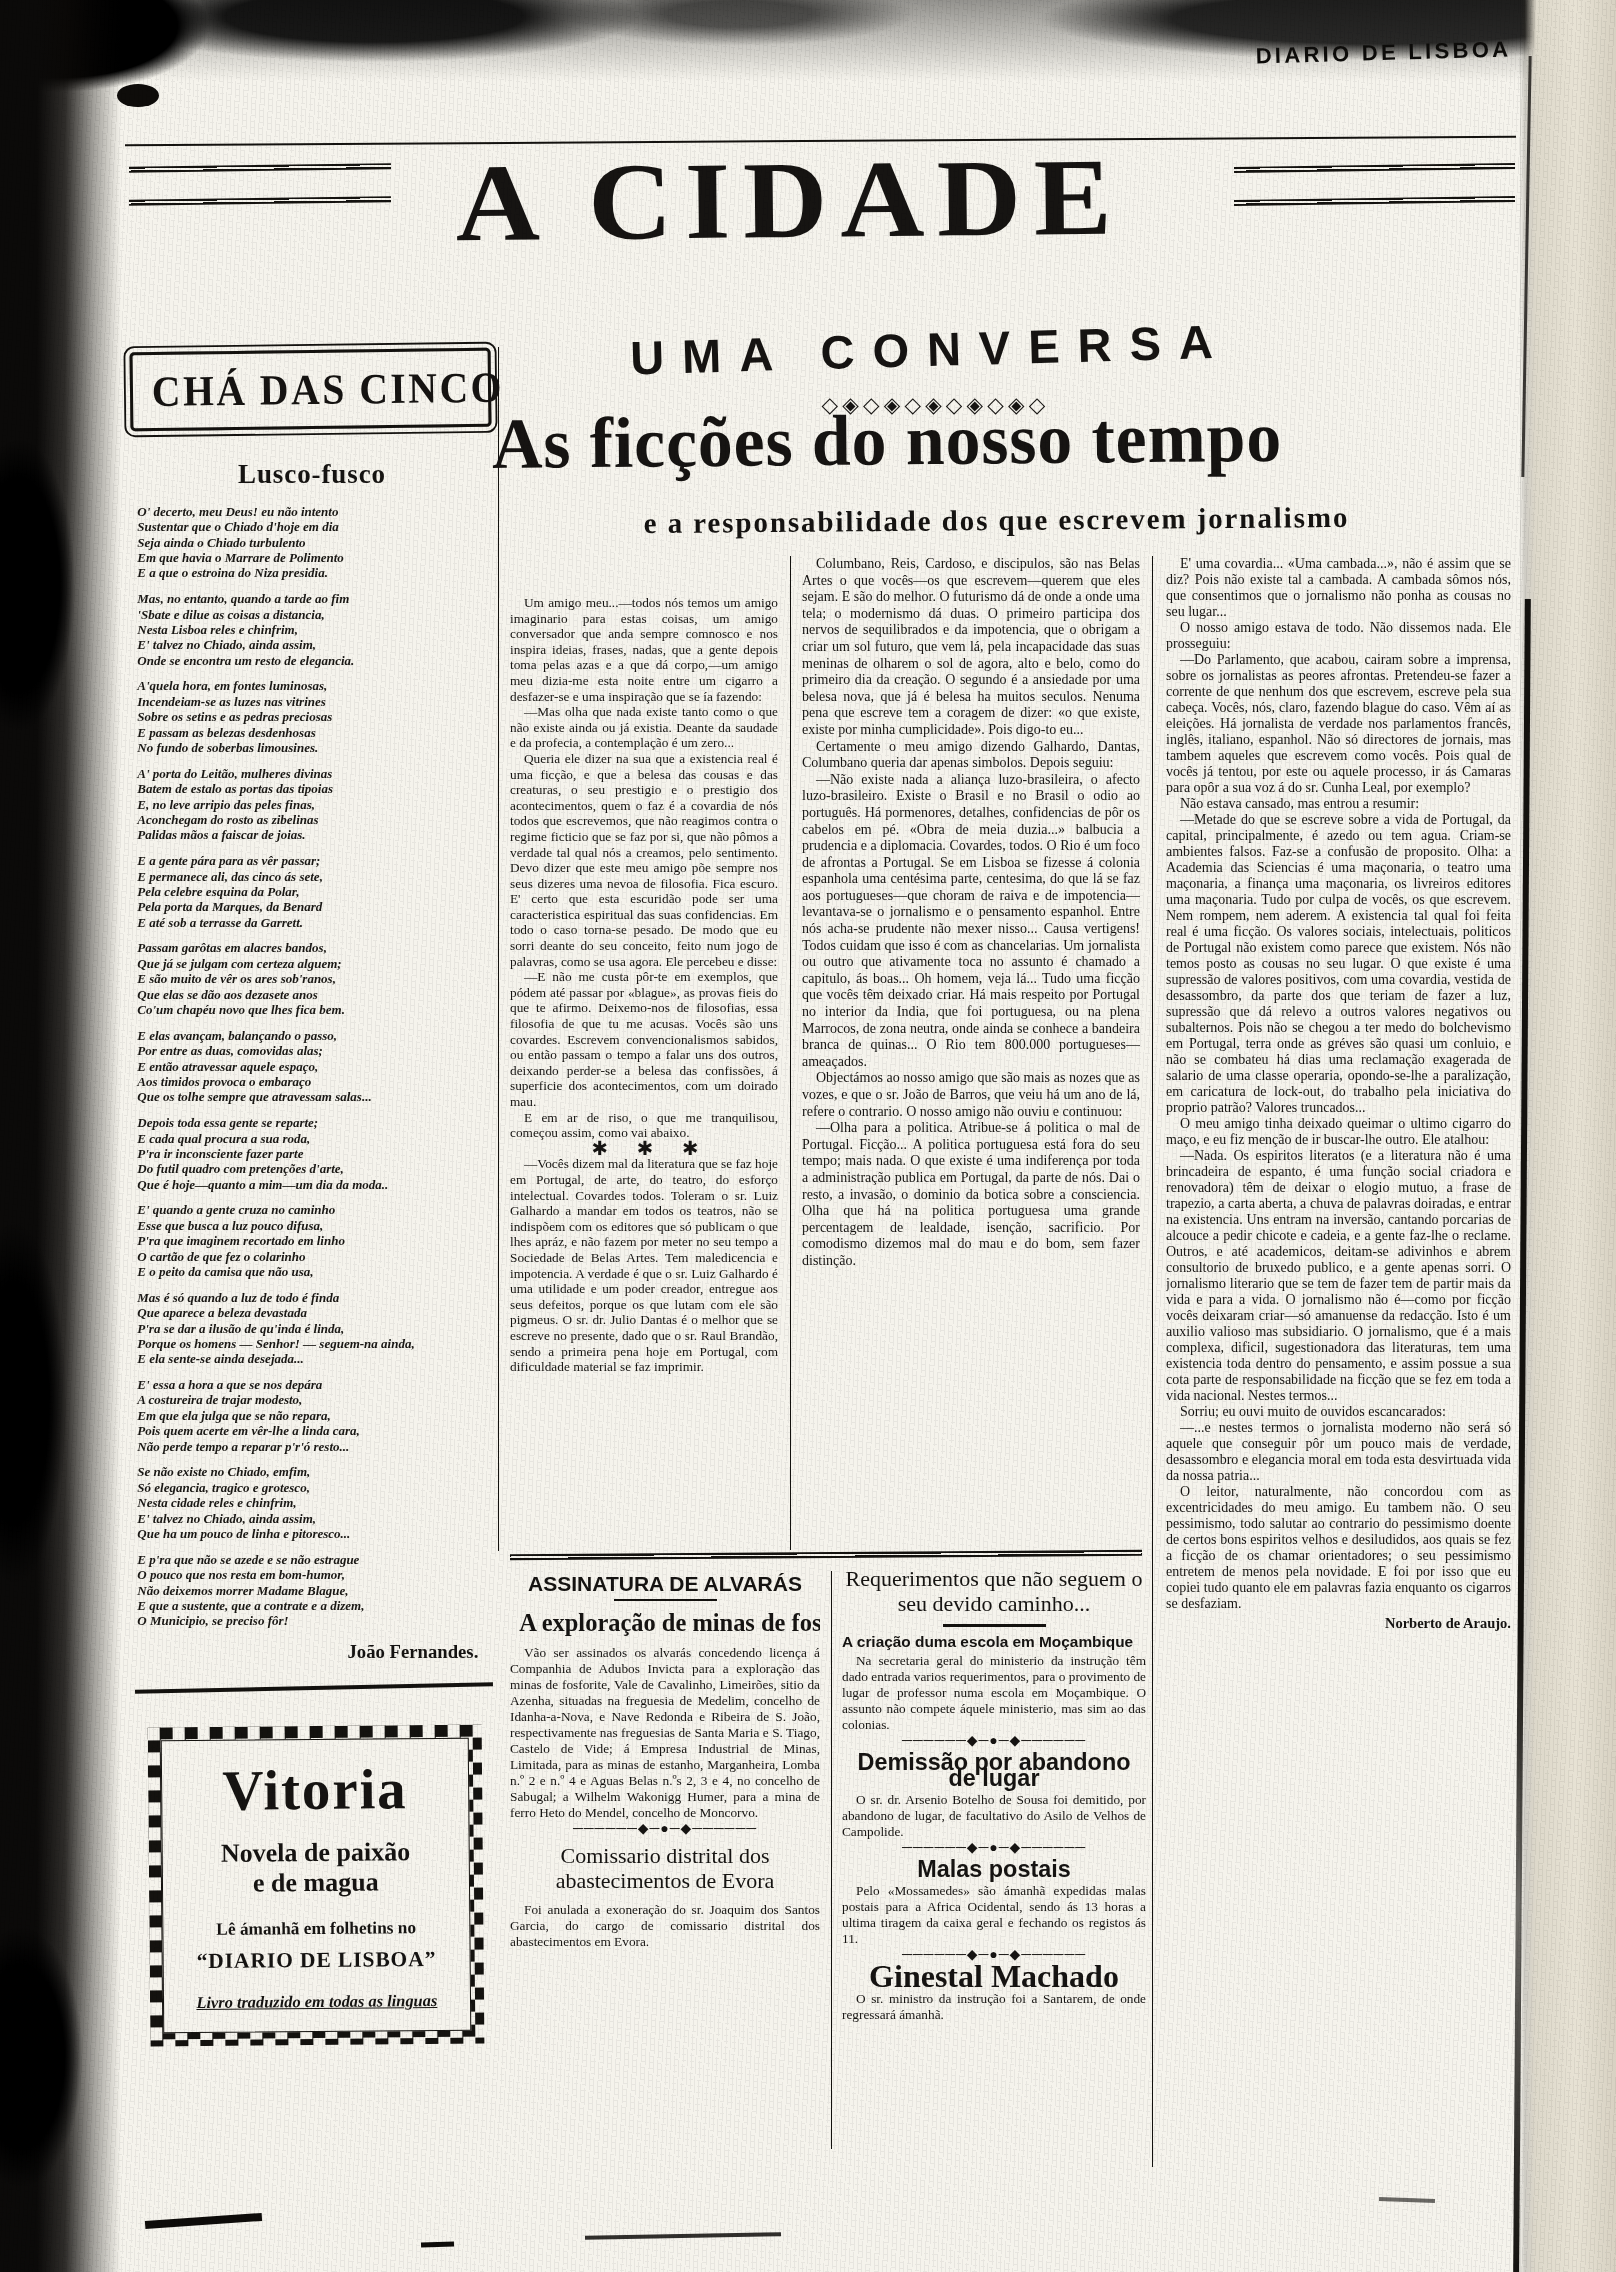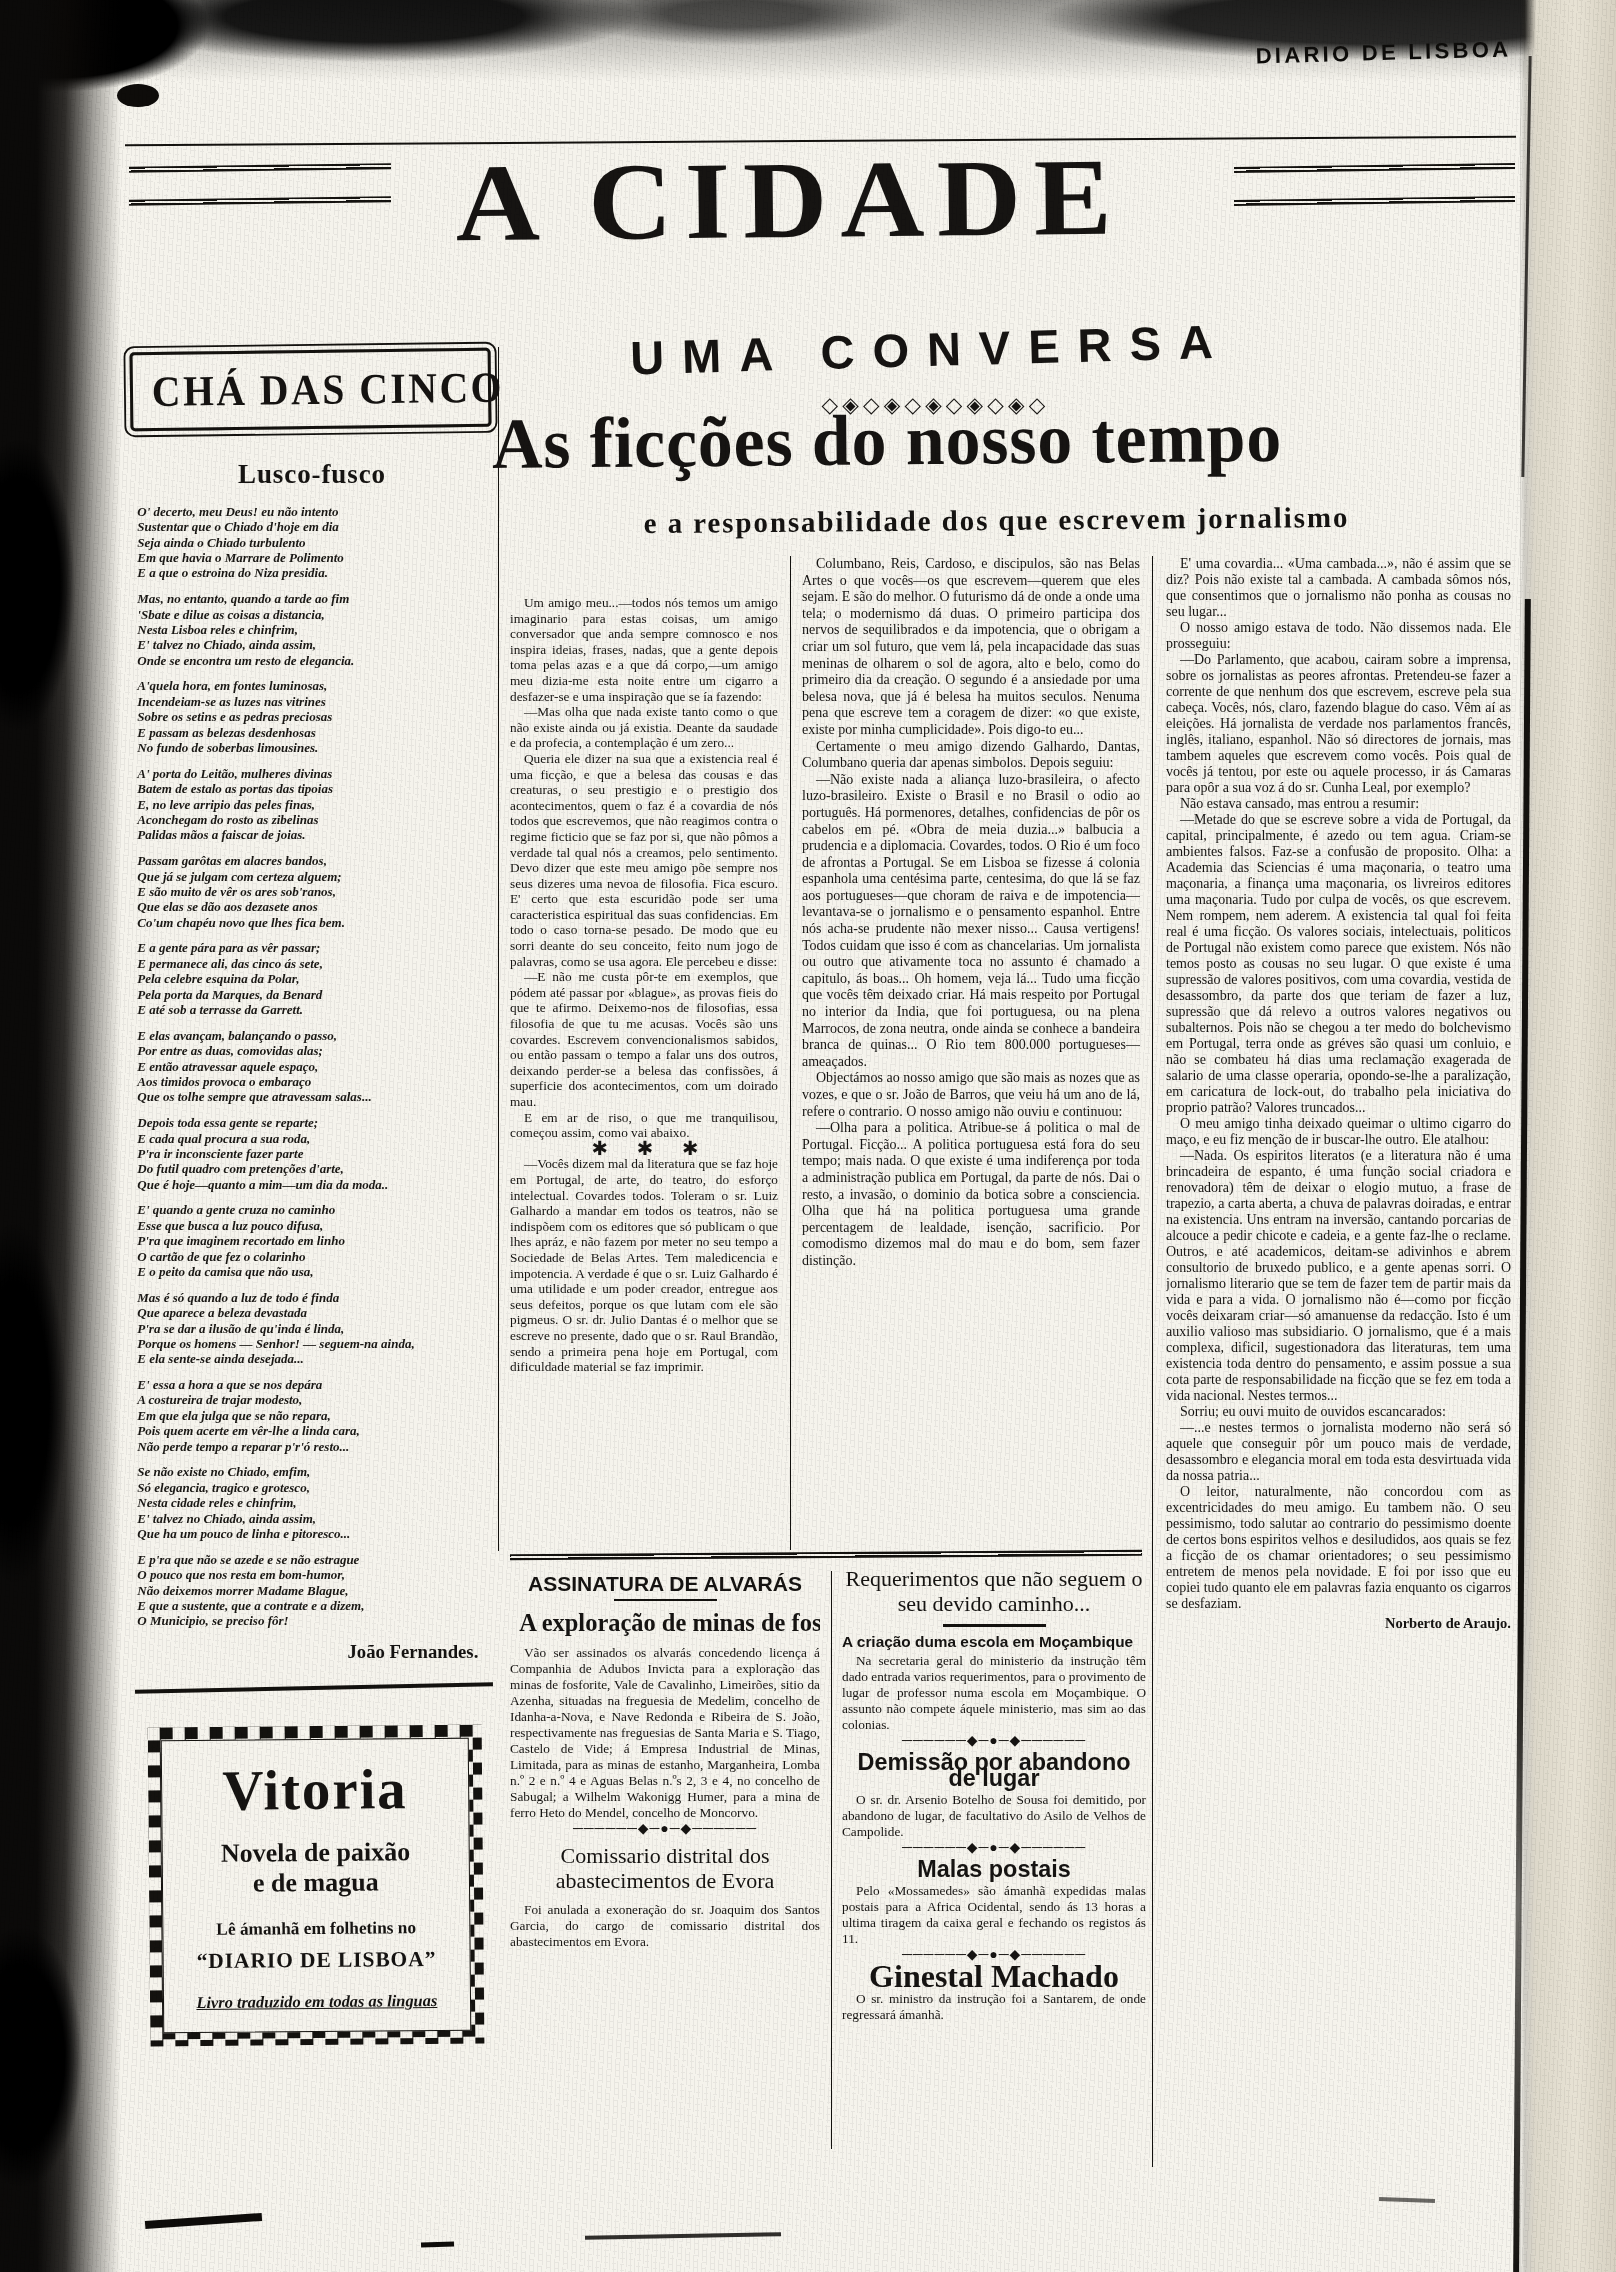--- a/index.html
+++ b/index.html
@@ -152,30 +152,30 @@
     <div class="stanza">A'quela hora, em fontes luminosas,
 Incendeiam-se as luzes nas vitrines
 Sobre os setins e as pedras preciosas
 E passam as belezas desdenhosas
 No fundo de soberbas limousines.</div>
     <div class="stanza">A' porta do Leitão, mulheres divinas
 Batem de estalo as portas das tipoias
 E, no leve arripio das peles finas,
 Aconchegam do rosto as zibelinas
 Palidas mãos a faiscar de joias.</div>
+    <div class="stanza">E a gente pára para as vêr passar;
+E permanece ali, das cinco ás sete,
+Pela celebre esquina da Polar,
+Pela porta da Marques, da Benard
+E até sob a terrasse da Garrett.</div>
     <div class="stanza">Passam garôtas em alacres bandos,
 Que já se julgam com certeza alguem;
 E são muito de vêr os ares sob'ranos,
 Que elas se dão aos dezasete anos
 Co'um chapéu novo que lhes fica bem.</div>
-    <div class="stanza">E a gente pára para as vêr passar;
-E permanece ali, das cinco ás sete,
-Pela celebre esquina da Polar,
-Pela porta da Marques, da Benard
-E até sob a terrasse da Garrett.</div>
     <div class="stanza">E elas avançam, balançando o passo,
 Por entre as duas, comovidas alas;
 E então atravessar aquele espaço,
 Aos timidos provoca o embaraço
 Que os tolhe sempre que atravessam salas...</div>
     <div class="stanza">Depois toda essa gente se reparte;
 E cada qual procura a sua roda,
 P'ra ir inconsciente fazer parte
 Do futil quadro com pretenções d'arte,
 Que é hoje—quanto a mim—um dia da moda..</div>

